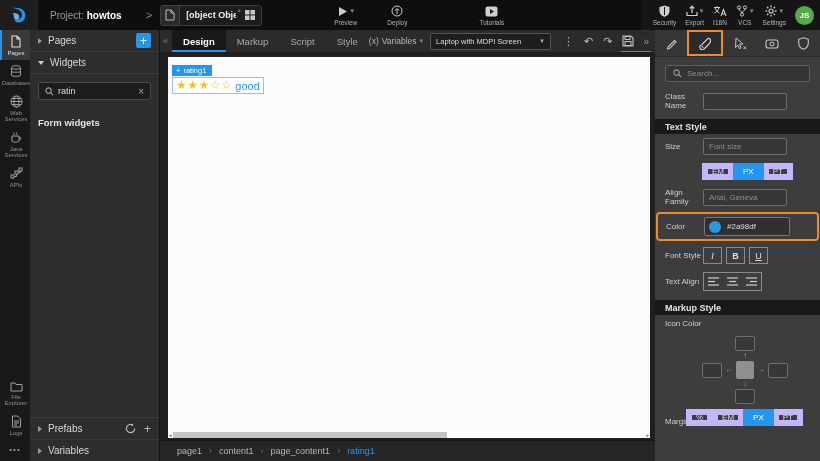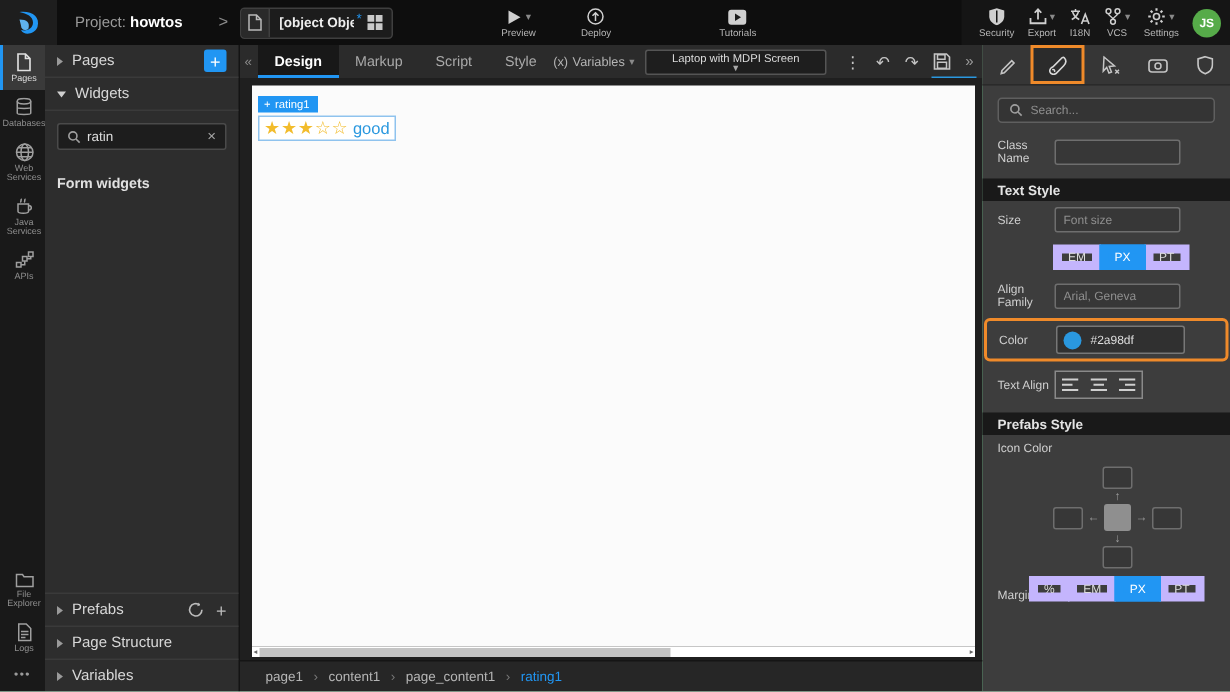--- a/index.html
+++ b/index.html
@@ -1,18 +1,18 @@
 <!DOCTYPE html>
 <html><head>
 <meta charset="utf-8">
 <style>
   * { box-sizing: border-box; margin: 0; padding: 0; }
   html,body { width:820px; height:461px; }
   .app { position:relative; width:820px; height:461px; overflow:hidden;
-         background:#86efac; font-family:"Liberation Sans", sans-serif; color:#ccc; }
+         background:#be185d; font-family:"Liberation Sans", sans-serif; color:#ccc; }
   svg { display:block; }
 
   
   .topbar { position:absolute; top:0; left:0; right:0; height:30px; background:#0e0e0e;
             display:flex; align-items:center; z-index:5; }
   .logo { width:38px; height:30px; background:#1e1e1e; display:flex; align-items:center; justify-content:center; }
   .proj { margin-left:12px; font-size:10px; color:#9a9a9a; white-space:nowrap; }
   .proj b { color:#fff; }
   .tb-chev { margin-left:24px; color:#8a8a8a; font-size:11px; }
   .page-sel { display:flex; align-items:center; height:21px; width:102px; margin-left:8px;
@@ -68,21 +68,21 @@
   
   .center { position:absolute; top:30px; left:160px; width:495px; bottom:0; display:flex; flex-direction:column; }
   .ctoolbar { height:22px; flex:none; background:#2b2b2b; display:flex; align-items:center;
               font-size:9.5px; color:#a9a9a9; position:relative; }
   .collapse { padding:0 4px 0 3px; color:#8a8a8a; font-size:9px; }
   .ctab { padding:0 11px; height:22px; display:flex; align-items:center; cursor:pointer; }
   .ctab.active { background:#181818; color:#fff; font-weight:bold; box-shadow:inset 0 -2px 0 #2196f3; }
   .vars { margin-left:auto; display:flex; align-items:center; gap:3px; font-size:8.5px; color:#b5b5b5; }
   .device { width:140px; height:17px; background:#1e1e1e; border:1px solid #555; border-radius:2px;
             display:flex; align-items:center; justify-content:space-between; padding:0 5px;
-            font-size:7.5px; color:#ddd; margin:0 7px;flex-direction:column; }
+            font-size:7.5px; color:#ddd; margin:0 7px; }
   .device .dd { font-size:6px; color:#aaa; }
   .tool-ic { padding:0 5px; color:#c5c5c5; font-size:11px; display:flex; align-items:center; }
   .expand { color:#9a9a9a; font-size:10px; padding:0 6px 0 4px; }
   .blue-strip { position:absolute; right:4px; bottom:-2px; width:30px; height:3px; background:#2a98df; }
 
   .canvasarea { flex:1; background:#1f1f1f; position:relative; }
   .page { position:absolute; top:5px; left:8px; right:5px; bottom:9px; background:#fbfbfb; }
   .widget { position:absolute; top:2px; left:4px; cursor:pointer; }
   .wtag { display:inline-flex; align-items:center; gap:3px; background:#2196f3; color:#fff;
           font-size:7.5px; padding:1px 6px 1px 4px; }
@@ -354,24 +354,20 @@
         <span class="row-icons">
           <svg width="11" height="11" viewBox="0 0 12 12">
               <path d="M10.5 6 A4.5 4.5 0 1 1 8.8 2.5" fill="none" stroke="#bbb" stroke-width="1.2"></path>
               <path d="M8.2 0.8 L9.2 2.8 L7 3.4 Z" fill="#bbb"></path>
             </svg>
           <span>+</span>
         </span>
       </div>
       <div class="lp-row">
         <span class="caret-r"></span>
-        <span>Page Structure</span>
-      </div>
-      <div class="lp-row">
-        <span class="caret-r"></span>
         <span>Variables</span>
       </div>
     </div>
   </aside>
 
   <main class="center">
     <div class="ctoolbar">
       <span class="collapse">«</span>
       <div class="ctab active">Design</div>
       <div class="ctab">Markup</div>
@@ -498,20 +494,26 @@
     </div>
 
     <div class="annot">
       <span class="plabel">Color</span>
       <div class="colorbox">
         <span class="swatch"></span>
         <span class="hex">#2a98df</span>
       </div>
     </div>
 
+    <div class="prow">
+      <span class="plabel">Font Style</span>
+      <span class="fsbtn i">I</span>
+      <span class="fsbtn b">B</span>
+      <span class="fsbtn u">U</span>
+    </div>
 
     <div class="prow">
       <span class="plabel">Text Align</span>
       <div class="aligngrp">
         <span class="acell">
             <svg width="11" height="9" viewBox="0 0 11 9">
               <g stroke="#cfcfcf" stroke-width="1.2">
                 <path d="M0 1 H11"></path>
                 <path d="M0 4.5 H7"></path>
                 <path d="M0 8 H11"></path>
@@ -532,21 +534,21 @@
               <g stroke="#cfcfcf" stroke-width="1.2">
                 <path d="M0 1 H11"></path>
                 <path d="M4 4.5 H11"></path>
                 <path d="M0 8 H11"></path>
               </g>
             </svg>
           </span>
       </div>
     </div>
 
-    <div class="sect">Prefabs Style</div>
+    <div class="sect">Markup Style</div>
 
     <div class="prow">
       <span class="plabel">Icon Color</span>
     </div>
 
     <div class="prow" style="align-items:flex-end;">
       <span class="plabel" style="padding-top:2px;">Margin</span>
       <div class="margin-ctl">
         <input class="minput" type="text" style="">
         <span class="marrow">↑</span>

